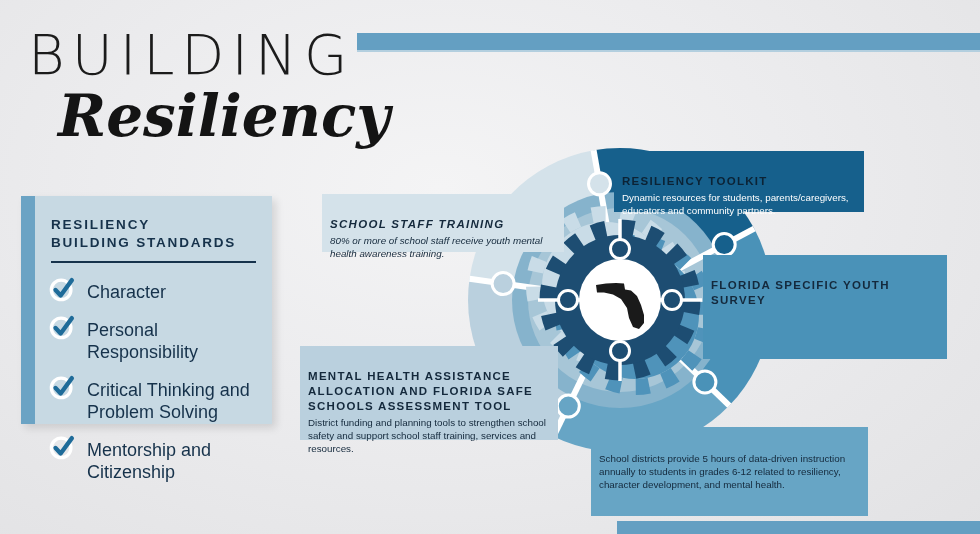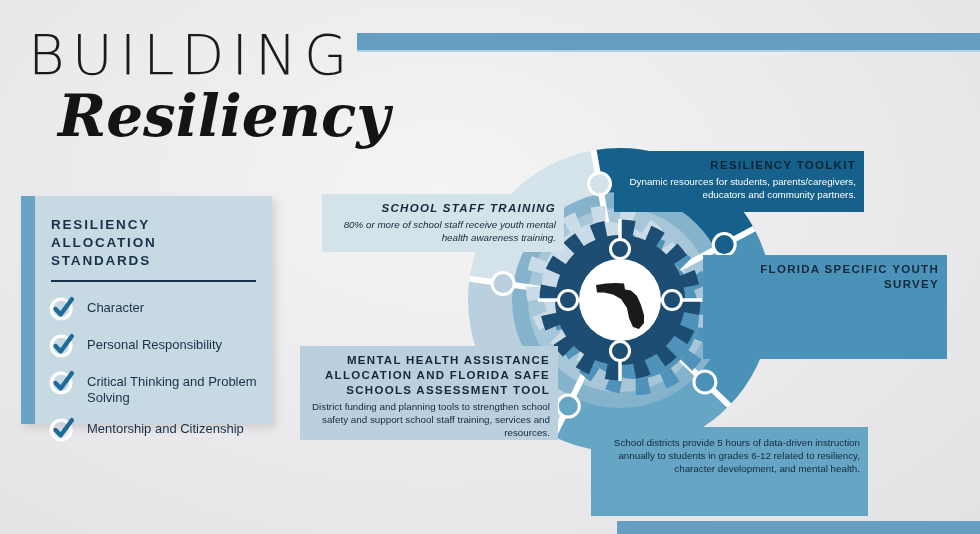--- a/index.html
+++ b/index.html
@@ -31,25 +31,25 @@
   }
   .panel-stripe{position:absolute;left:0;top:0;width:14px;height:100%;background:#6ba3c4;}
   .panel-body{position:absolute;left:14px;top:0;width:237px;height:100%;background:#c7d9e3;}
   .panel-title{
     margin:20px 16px 0 16px;font-size:13.5px;font-weight:bold;letter-spacing:1.8px;
     color:#16324b;line-height:1.35;
   }
   .panel-rule{margin:9px 16px 12px 16px;border:none;border-top:2px solid #16324b;}
   .check-row{display:flex;align-items:flex-start;margin:0 10px 9px 14px;}
   .check-row svg{flex:0 0 28px;margin-right:10px;}
-  .check-label{font-size:13px;color:#16324b;line-height:1.25;padding-top:6px;max-width:175px;}
+  .check-label{font-size:18px;color:#16324b;line-height:1.25;padding-top:6px;max-width:175px;}
   
   .diagram{position:absolute;left:420px;top:115px;width:560px;height:419px;}
   
-  .sec{position:absolute;text-align:right;padding:7px 8px;box-sizing:border-box;}
+  .sec{position:absolute;text-align:left;padding:23px 8px;box-sizing:border-box;}
   .sec-title{font-size:11.5px;font-weight:bold;letter-spacing:1.3px;color:#14293c;line-height:1.3;}
   .sec-body{font-size:9.8px;color:#14293c;line-height:1.32;margin-top:3px;}
   .sec-school{left:322px;top:194px;width:242px;height:58px;background:#d4e2ea;font-style:italic;}
   .sec-toolkit{left:614px;top:151px;width:250px;height:61px;background:#16608c;}
   .sec-toolkit .sec-title{color:#0c2335;}
   .sec-toolkit .sec-body{color:#ffffff;}
   .sec-survey{left:703px;top:255px;width:244px;height:104px;background:#4a92b8;}
   .sec-mental{left:300px;top:330px;width:258px;height:94px;background:#bad0de;margin-top:16px;}
   .sec-resed{left:591px;top:427px;width:277px;height:89px;background:#67a5c5;}
 </style>
@@ -61,21 +61,21 @@
   <div class="title1">BUILDING</div>
   <div class="title2">Resiliency</div>
   <div class="bar-top"></div>
   <div class="bar-bottom"></div>
 
   <div class="panel">
     <div class="panel-stripe"></div>
     <div class="panel-body">
       <div class="panel-title">
         <span>RESILIENCY</span><br>
-        <span>ALLOCATION STANDARDS</span>
+        <span>BUILDING STANDARDS</span>
       </div>
       <hr class="panel-rule">
       <div class="check-row">
         <svg width="28" height="28" viewBox="0 0 30 30">
           <circle cx="13" cy="16" r="10.5" fill="none" stroke="#ffffff" stroke-width="3.5"></circle>
           <path d="M7,16 L12.5,22 L24.5,5.5" fill="none" stroke="#1e6b99" stroke-width="4.6" stroke-linecap="round" stroke-linejoin="round"></path>
         </svg>
         <div class="check-label">Character</div>
       </div>
       <div class="check-row">

